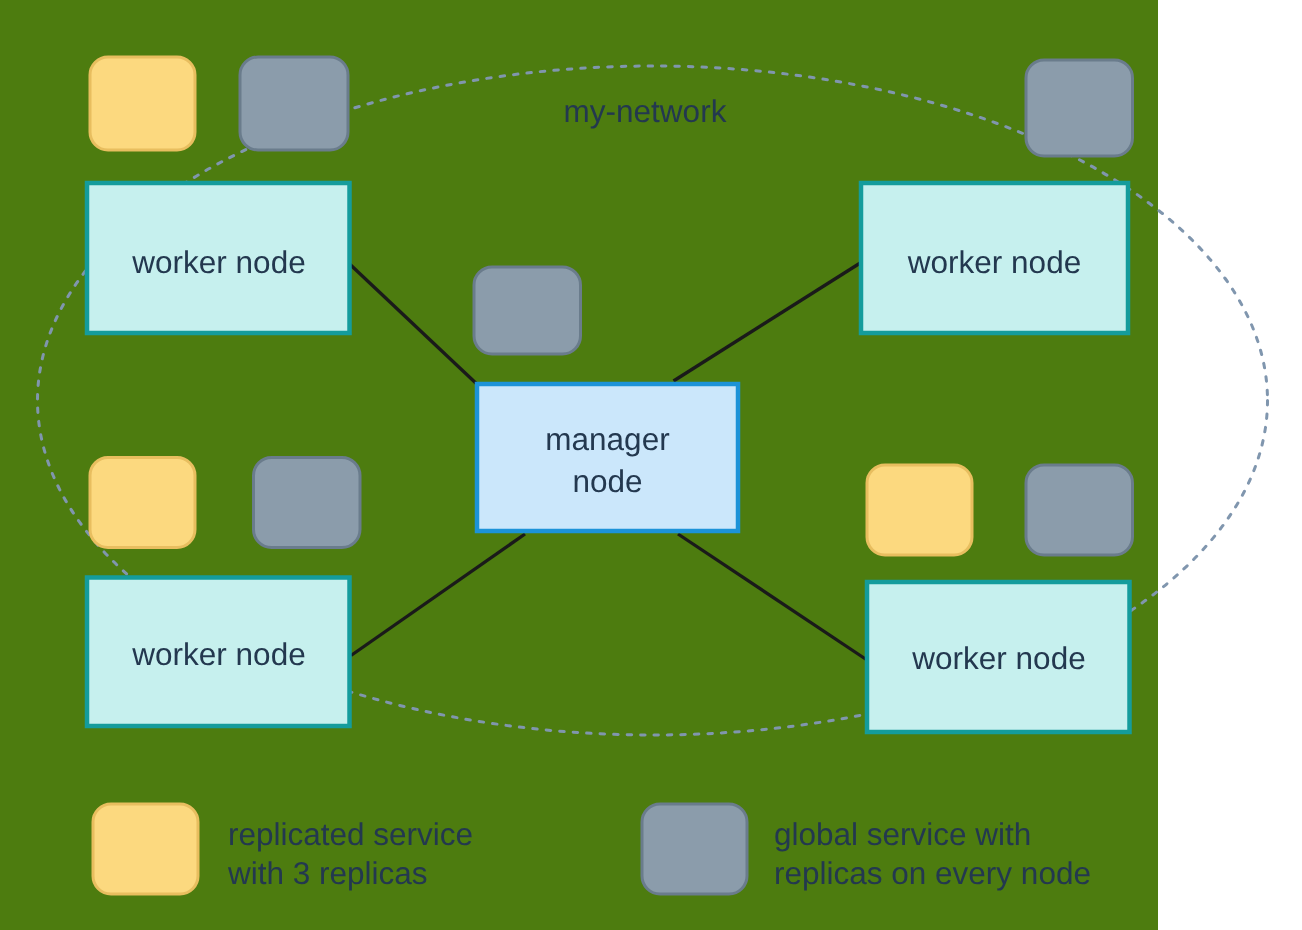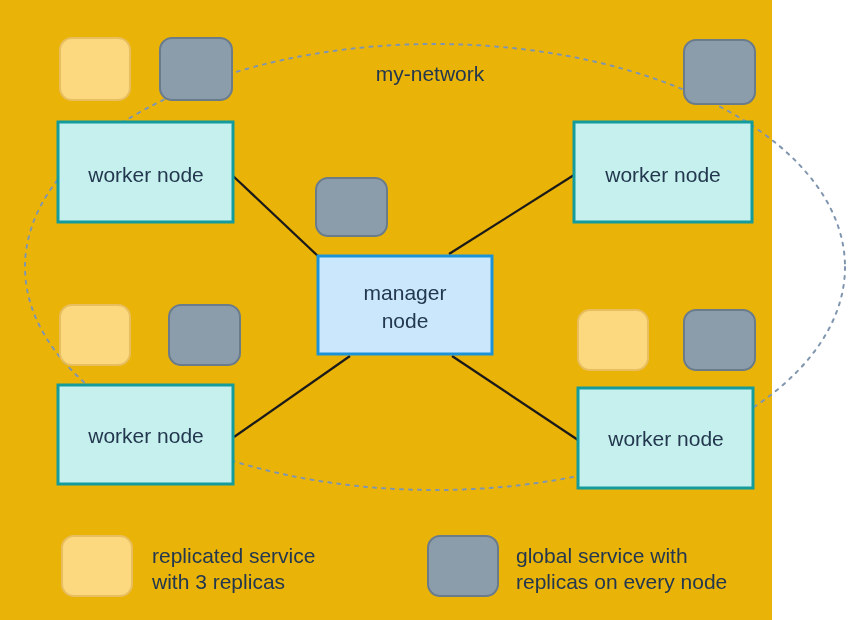--- a/index.html
+++ b/index.html
@@ -10,21 +10,21 @@
   body {
     width: 868px;
     height: 620px;
     font-family: "Liberation Sans", sans-serif;
     overflow: hidden;
   }
   #diagram-root {
     position: relative;
     width: 772px;
     height: 620px;
-    background: #eab308;
+    background: #4d7c0f;
   }
   #diagram-svg {
     position: absolute;
     top: 0;
     left: 0;
     width: 868px;
     height: 620px;
   }
   .node-label {
     font-family: "Liberation Sans", sans-serif;

